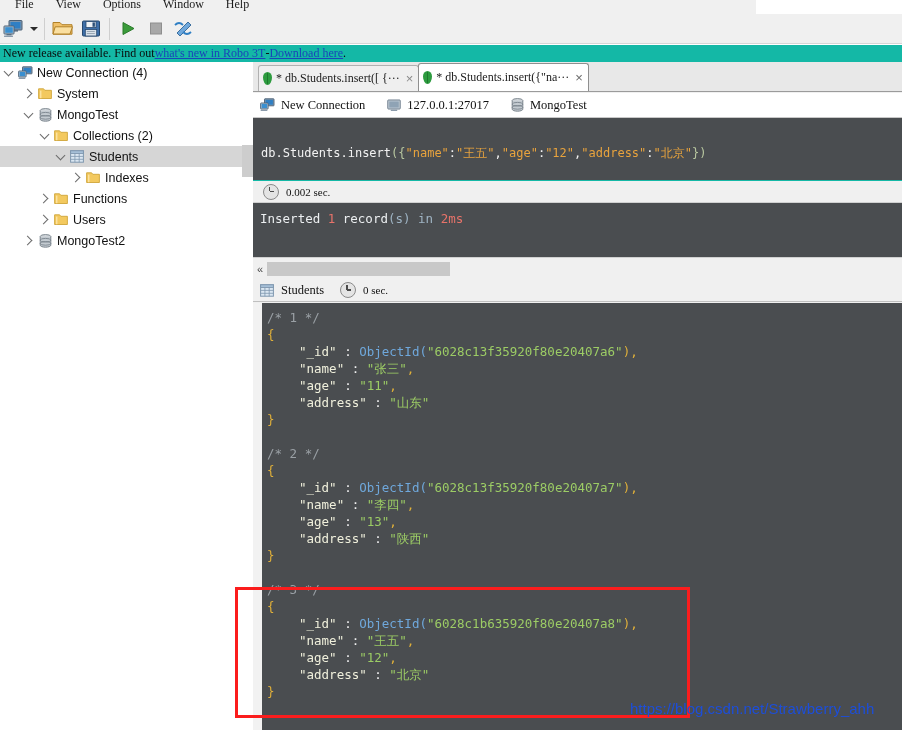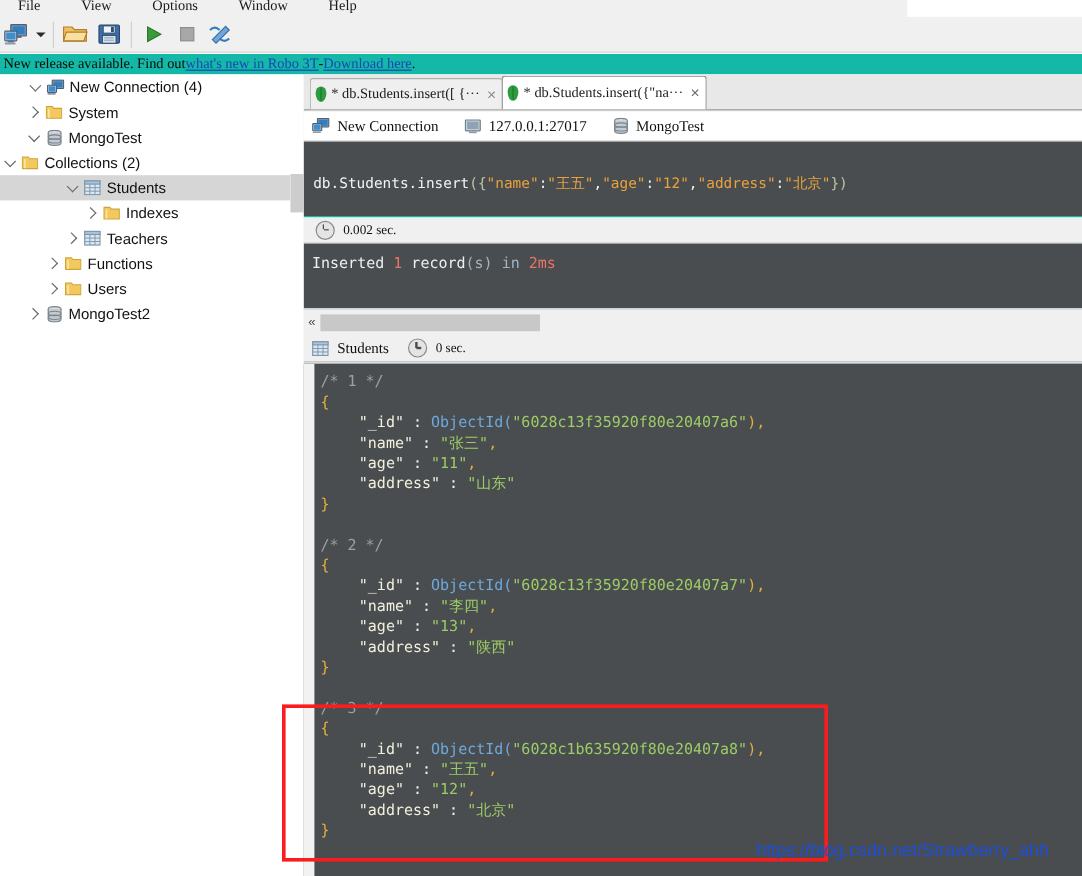--- a/index.html
+++ b/index.html
@@ -13,21 +13,20 @@
   }
   #app{position:relative;width:902px;height:730px;overflow:hidden;}
 
   
   .menubar{
     position:absolute;left:0;top:0;width:756px;height:14px;
     background:#f0f0f0;
     display:flex;align-items:flex-end;
     padding-left:4px;box-sizing:border-box;
     overflow:hidden;
-    gap:12px;
   }
   .menubar .mi{
     font-family:"Liberation Serif", serif;
     font-size:12px;color:#1a1a1a;
     padding:0 11px;line-height:13px;
     position:relative;top:-3px;
     white-space:nowrap;
   }
 
   
@@ -316,21 +315,21 @@
 
   <div class="notif">
     <span>New release available. Find out </span>
       <a href="#">what's new in Robo 3T</a>
       <span> - </span>
       <a href="#">Download here</a>
       <span>.</span>
   </div>
 
   <div class="tree-panel" id="treePanel">
-      <div class="tnode" style="padding-left: 21px;">
+      <div class="tnode" style="padding-left: 0;">
         <span class="tw">
           <span class="chev open"></span>
         </span>
         <span class="ticon">
           <svg width="15" height="14" viewBox="0 0 15 14">
             <rect x="4.5" y="0.8" width="9.5" height="7" rx="0.5" fill="#7f96ad" stroke="#4a6076" stroke-width="0.9"></rect>
             <rect x="5.6" y="1.9" width="7.3" height="4.8" fill="#2f7fc4"></rect>
             <rect x="0.6" y="5" width="7.5" height="6" rx="0.5" fill="#b9c6d2" stroke="#4a6076" stroke-width="0.9"></rect>
             <rect x="1.6" y="5.9" width="5.5" height="4.2" fill="#3a8fd0"></rect>
             <rect x="0.6" y="11.6" width="6.8" height="1.3" rx="0.4" fill="#8b9bab"></rect>
@@ -357,21 +356,21 @@
         <span class="ticon">
           <svg width="13" height="14" viewBox="0 0 13 14">
             <ellipse cx="6.5" cy="2.6" rx="5.3" ry="2" fill="#d8dde1" stroke="#7b858d" stroke-width="1"></ellipse>
             <path d="M1.2 2.6v8.6c0 1.1 2.4 2 5.3 2s5.3-.9 5.3-2V2.6" fill="#c3cad0" stroke="#7b858d" stroke-width="1"></path>
             <ellipse cx="6.5" cy="6.2" rx="5.3" ry="1.8" fill="none" stroke="#7b858d" stroke-width="0.9"></ellipse>
             <ellipse cx="6.5" cy="9.4" rx="5.3" ry="1.8" fill="none" stroke="#7b858d" stroke-width="0.9"></ellipse>
           </svg>
         </span>
         <span class="tlabel">MongoTest</span>
       </div>
-      <div class="tnode" style="">
+      <div class="tnode" style="padding-left: 36px;">
         <span class="tw">
           <span class="chev open"></span>
         </span>
         <span class="ticon">
           <svg width="14" height="13" viewBox="0 0 14 13">
             <path d="M0.6 1.8h5l1.2 1.5h6.6v8.2H0.6z" fill="#f3c95f" stroke="#cfa53a" stroke-width="0.9"></path>
             <rect x="2.1" y="3.6" width="1.3" height="7.6" fill="#fde6a8"></rect>
           </svg>
         </span>
         <span class="tlabel">Collections (2)</span>
@@ -396,36 +395,20 @@
         <span class="tw">
           <span class="chev closed"></span>
         </span>
         <span class="ticon">
           <svg width="14" height="13" viewBox="0 0 14 13">
             <path d="M0.6 1.8h5l1.2 1.5h6.6v8.2H0.6z" fill="#f3c95f" stroke="#cfa53a" stroke-width="0.9"></path>
             <rect x="2.1" y="3.6" width="1.3" height="7.6" fill="#fde6a8"></rect>
           </svg>
         </span>
         <span class="tlabel">Indexes</span>
-      </div>
-      <div class="tnode" style="padding-left: 52px;">
-        <span class="tw">
-          <span class="chev closed"></span>
-        </span>
-        <span class="ticon">
-          <svg width="14" height="13" viewBox="0 0 14 13">
-            <rect x="0.6" y="0.8" width="12.8" height="11.4" fill="#dbe7f2" stroke="#7f97ae" stroke-width="1"></rect>
-            <rect x="0.6" y="0.8" width="12.8" height="2.6" fill="#aac4dc" stroke="#7f97ae" stroke-width="1"></rect>
-            <line x1="4.9" y1="3.4" x2="4.9" y2="12.2" stroke="#7f97ae" stroke-width="0.8"></line>
-            <line x1="9.2" y1="3.4" x2="9.2" y2="12.2" stroke="#7f97ae" stroke-width="0.8"></line>
-            <line x1="0.6" y1="6.4" x2="13.4" y2="6.4" stroke="#7f97ae" stroke-width="0.8"></line>
-            <line x1="0.6" y1="9.3" x2="13.4" y2="9.3" stroke="#7f97ae" stroke-width="0.8"></line>
-          </svg>
-        </span>
-        <span class="tlabel">Teachers</span>
       </div>
       <div class="tnode" style="padding-left: 36px;">
         <span class="tw">
           <span class="chev closed"></span>
         </span>
         <span class="ticon">
           <svg width="14" height="13" viewBox="0 0 14 13">
             <path d="M0.6 1.8h5l1.2 1.5h6.6v8.2H0.6z" fill="#f3c95f" stroke="#cfa53a" stroke-width="0.9"></path>
             <rect x="2.1" y="3.6" width="1.3" height="7.6" fill="#fde6a8"></rect>
           </svg>

